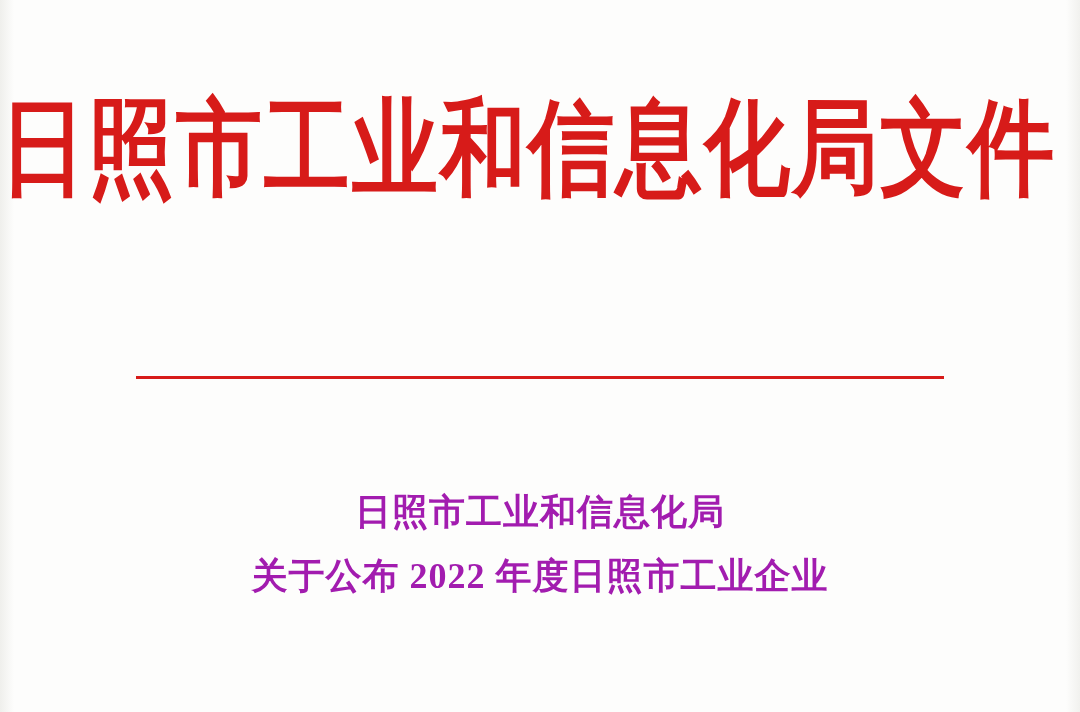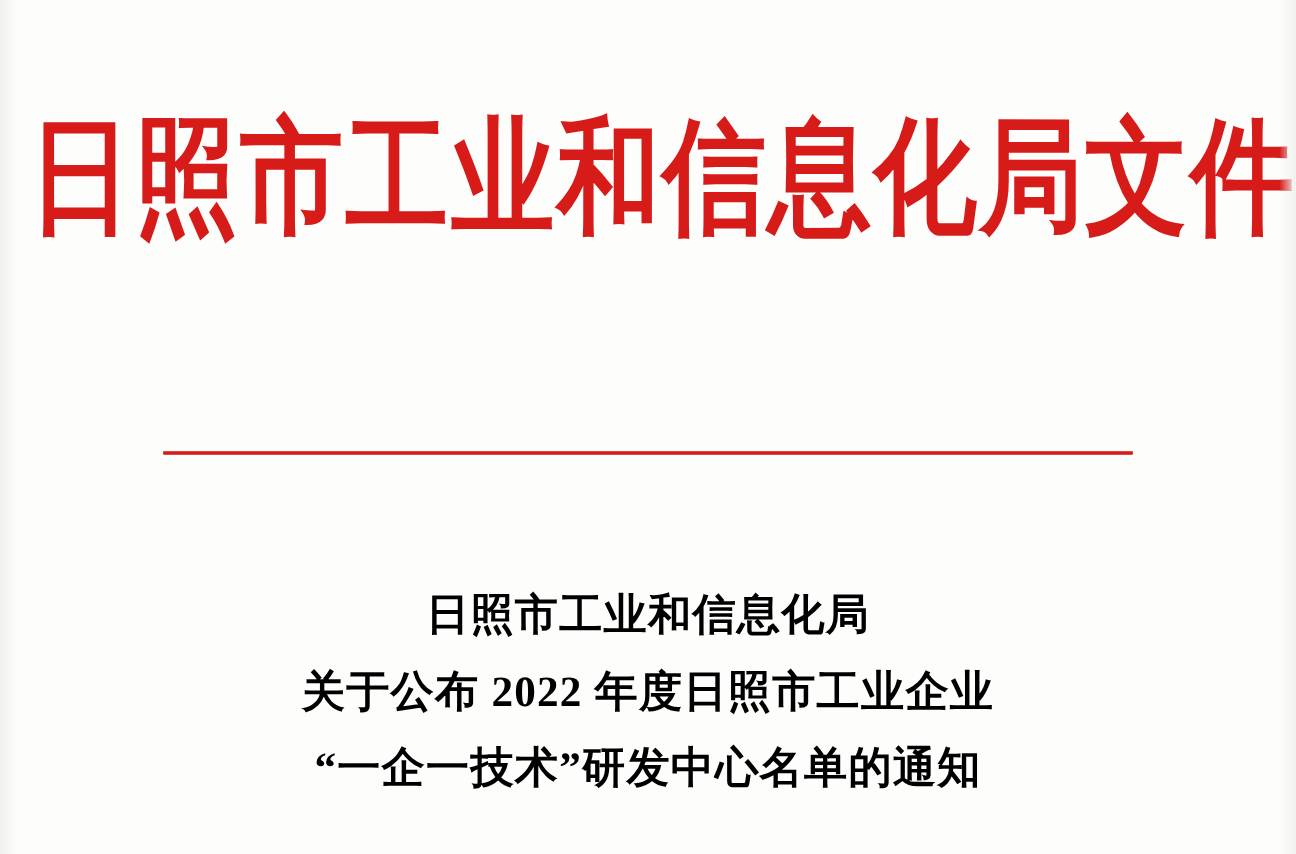--- a/index.html
+++ b/index.html
@@ -39,21 +39,21 @@
     width: 14px;
     background: linear-gradient(to left, #f1f1ee, rgba(255,255,255,0));
     pointer-events: none;
   }
 
   .doc-header {
     position: absolute;
     top: 92px;
     left: 0;
     width: 1080px;
-    text-align: right;
+    text-align: left;
   }
 
   .doc-title {
     font-family: "Liberation Serif", "DejaVu Serif", serif;
     font-weight: bold;
     font-size: 86px;
     line-height: 1.08;
     color: #d71b19;
     letter-spacing: 2px;
     white-space: nowrap;
@@ -88,36 +88,35 @@
     left: 0;
     width: 1080px;
     text-align: center;
   }
 
   .doc-subject .line {
     font-family: "Liberation Serif", "DejaVu Serif", serif;
     font-weight: bold;
     font-size: 36px;
     line-height: 64px;
-    color: #000000;
+    color: #a21caf;
     letter-spacing: 1px;
     white-space: nowrap;
   }
 </style>
 </head>
 <body>
 
 <div class="page">
 
   <div class="doc-header">
     <div class="doc-title">日照市工业和信息化局文件</div>
   </div>
 
 
   <div class="red-rule"></div>
 
   <div class="doc-subject">
     <div class="line">日照市工业和信息化局</div>
     <div class="line">关于公布 2022 年度日照市工业企业</div>
-    <div class="line">“一企一技术”研发中心名单的通知</div>
   </div>
 
 </div>
 
 </body></html>

